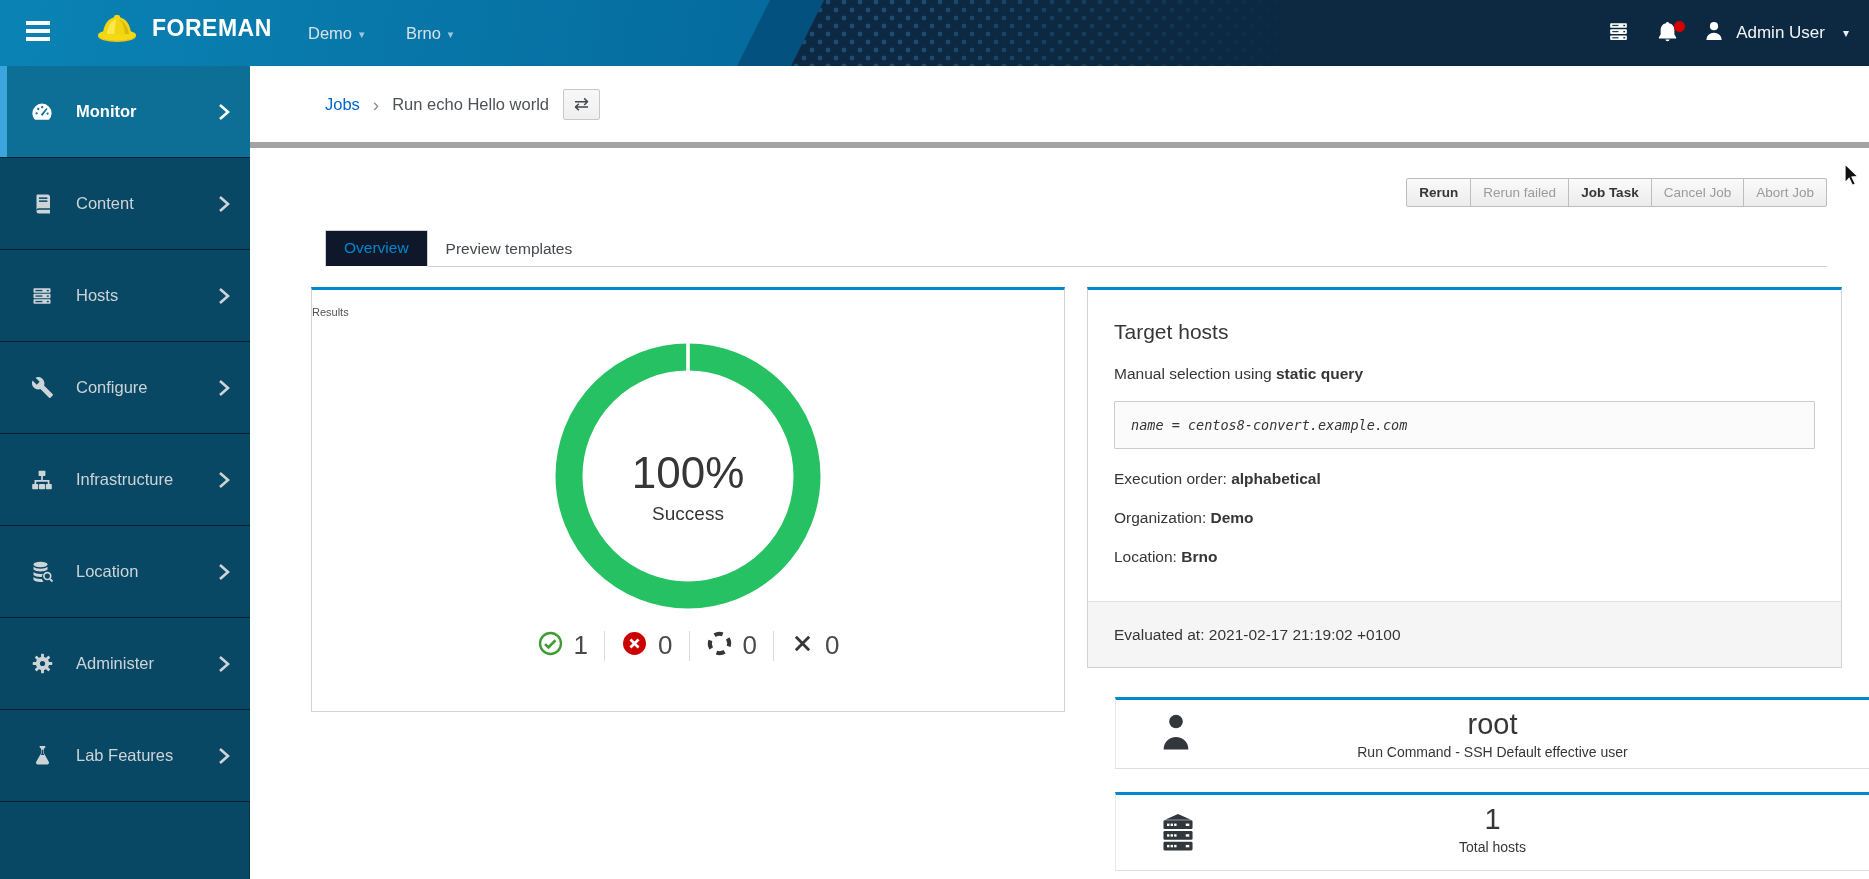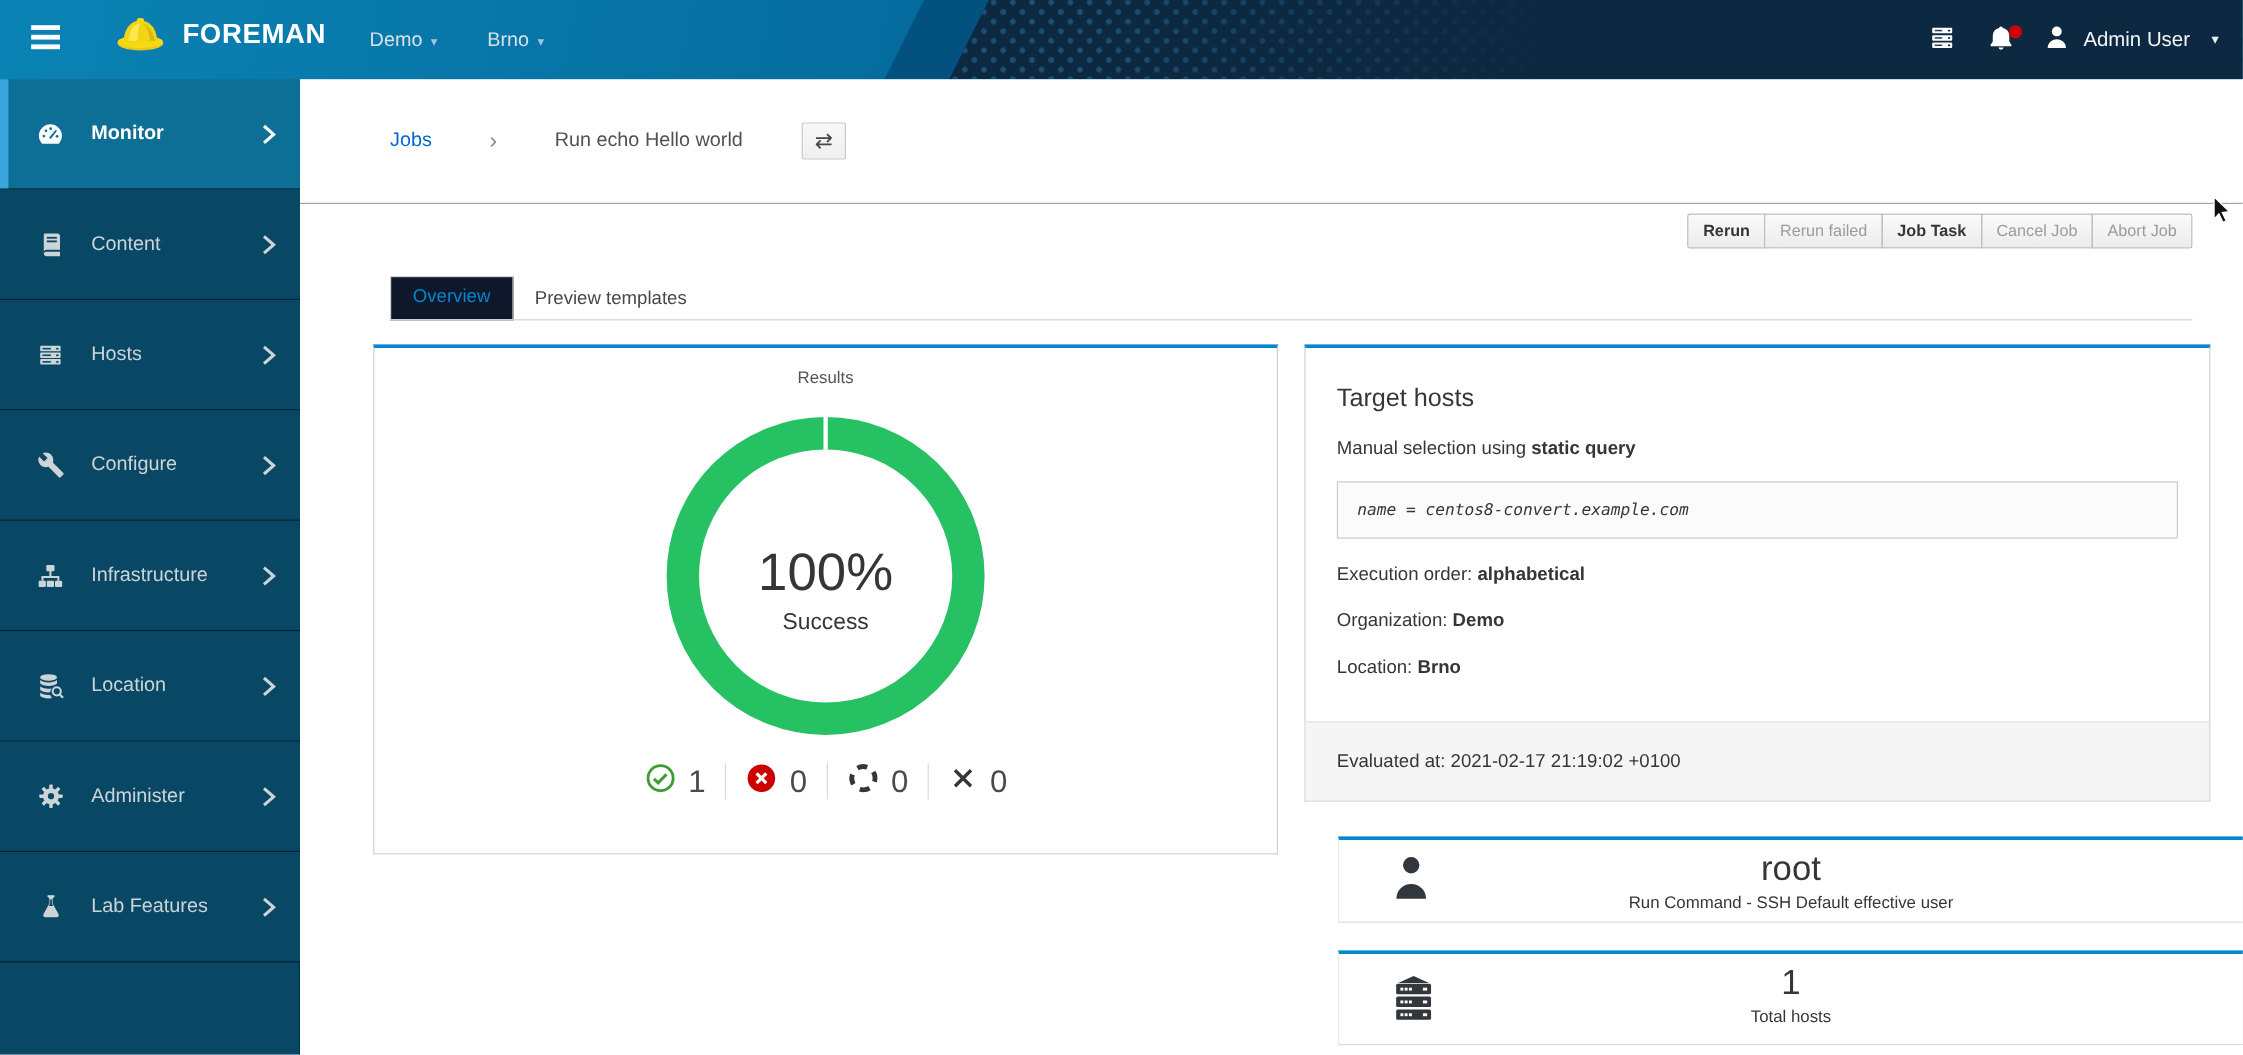--- a/index.html
+++ b/index.html
@@ -74,23 +74,23 @@
   .nav-item.active::before{
     content:""; position:absolute; left:0; top:0; bottom:0; width:7px; background:#3aa6dd;
   }
   .nav-icon{ position:absolute; left:30px; width:24px; height:24px; display:flex; align-items:center; justify-content:center;}
   .nav-label{ position:absolute; left:76px; font-size:16.5px; }
   .nav-item.active .nav-label{ font-weight:600; }
   .nav-chevron{ position:absolute; right:20px; width:12px; height:18px; }
 
   
   .bc-bar{
-    position:absolute; left:250px; top:66px; right:0; height:104px;
-    background:#fff; border-bottom:1px solid #a3a3a3; z-index:10;
-    display:flex; align-items:center; padding-left:75px;gap:35px;
+    position:absolute; left:250px; top:66px; right:0; height:82px;
+    background:#fff; border-bottom:6px solid #a3a3a3; z-index:10;
+    display:flex; align-items:center; padding-left:75px;
   }
   .bc-link{ color:#0166cc; font-size:16.5px; text-decoration:none; cursor:pointer;}
   .bc-sep{ color:#8a8d90; font-size:19px; margin:0 13px; padding-top:1px;}
   .bc-current{ color:#4e5256; font-size:16.5px; }
   .swap-btn{
     margin-left:14px; width:37px; height:31px; border:1px solid #c8c8c8; border-radius:2px;
     background:linear-gradient(#f8f8f8,#efefef); cursor:pointer;
     font-size:18px; color:#43484c; line-height:27px;
   }
 
@@ -109,21 +109,21 @@
     border-bottom:1px solid #d1d1d1; display:flex; align-items:flex-end; z-index:5;
   }
   .tab{ padding:8px 18px 9px; font-size:15.5px; color:#44494e; cursor:pointer; margin-bottom:-1px;}
   .tab.active{
     color:#0088ce; background:#0f172a; border:1px solid #d1d1d1; border-bottom:1px solid #fff;
   }
 
   
   .card{ background:#fff; border:1px solid #d2d2d2; border-top:3px solid #0088ce; position:absolute; }
   .results-card{ left:311px; top:287px; width:754px; height:425px; }
-  .results-title{ text-align:center; margin-top:16px; font-size:14px; color:#4f5255; }
+  .results-title{ margin-top:16px; font-size:11px; color:#4f5255; }
   .donut-wrap{ width:276px; margin:20px auto 0; }
   .legend{ display:flex; align-items:center; justify-content:center; margin-top:12px; }
   .legend-item{ display:flex; align-items:center; }
   .legend-count{ font-size:26px; color:#4a4a4a; margin-left:10px; font-weight:400;}
   .legend-div{ width:1px; height:30px; background:#d9d9d9; margin:0 16px; }
 
   
   .target-card{ left:1087px; top:287px; width:755px; height:381px; }
   .target-body{ padding:24px 26px 0; }
   .target-title{ font-size:21px; font-weight:400; color:#363636; margin-top:6px;}

